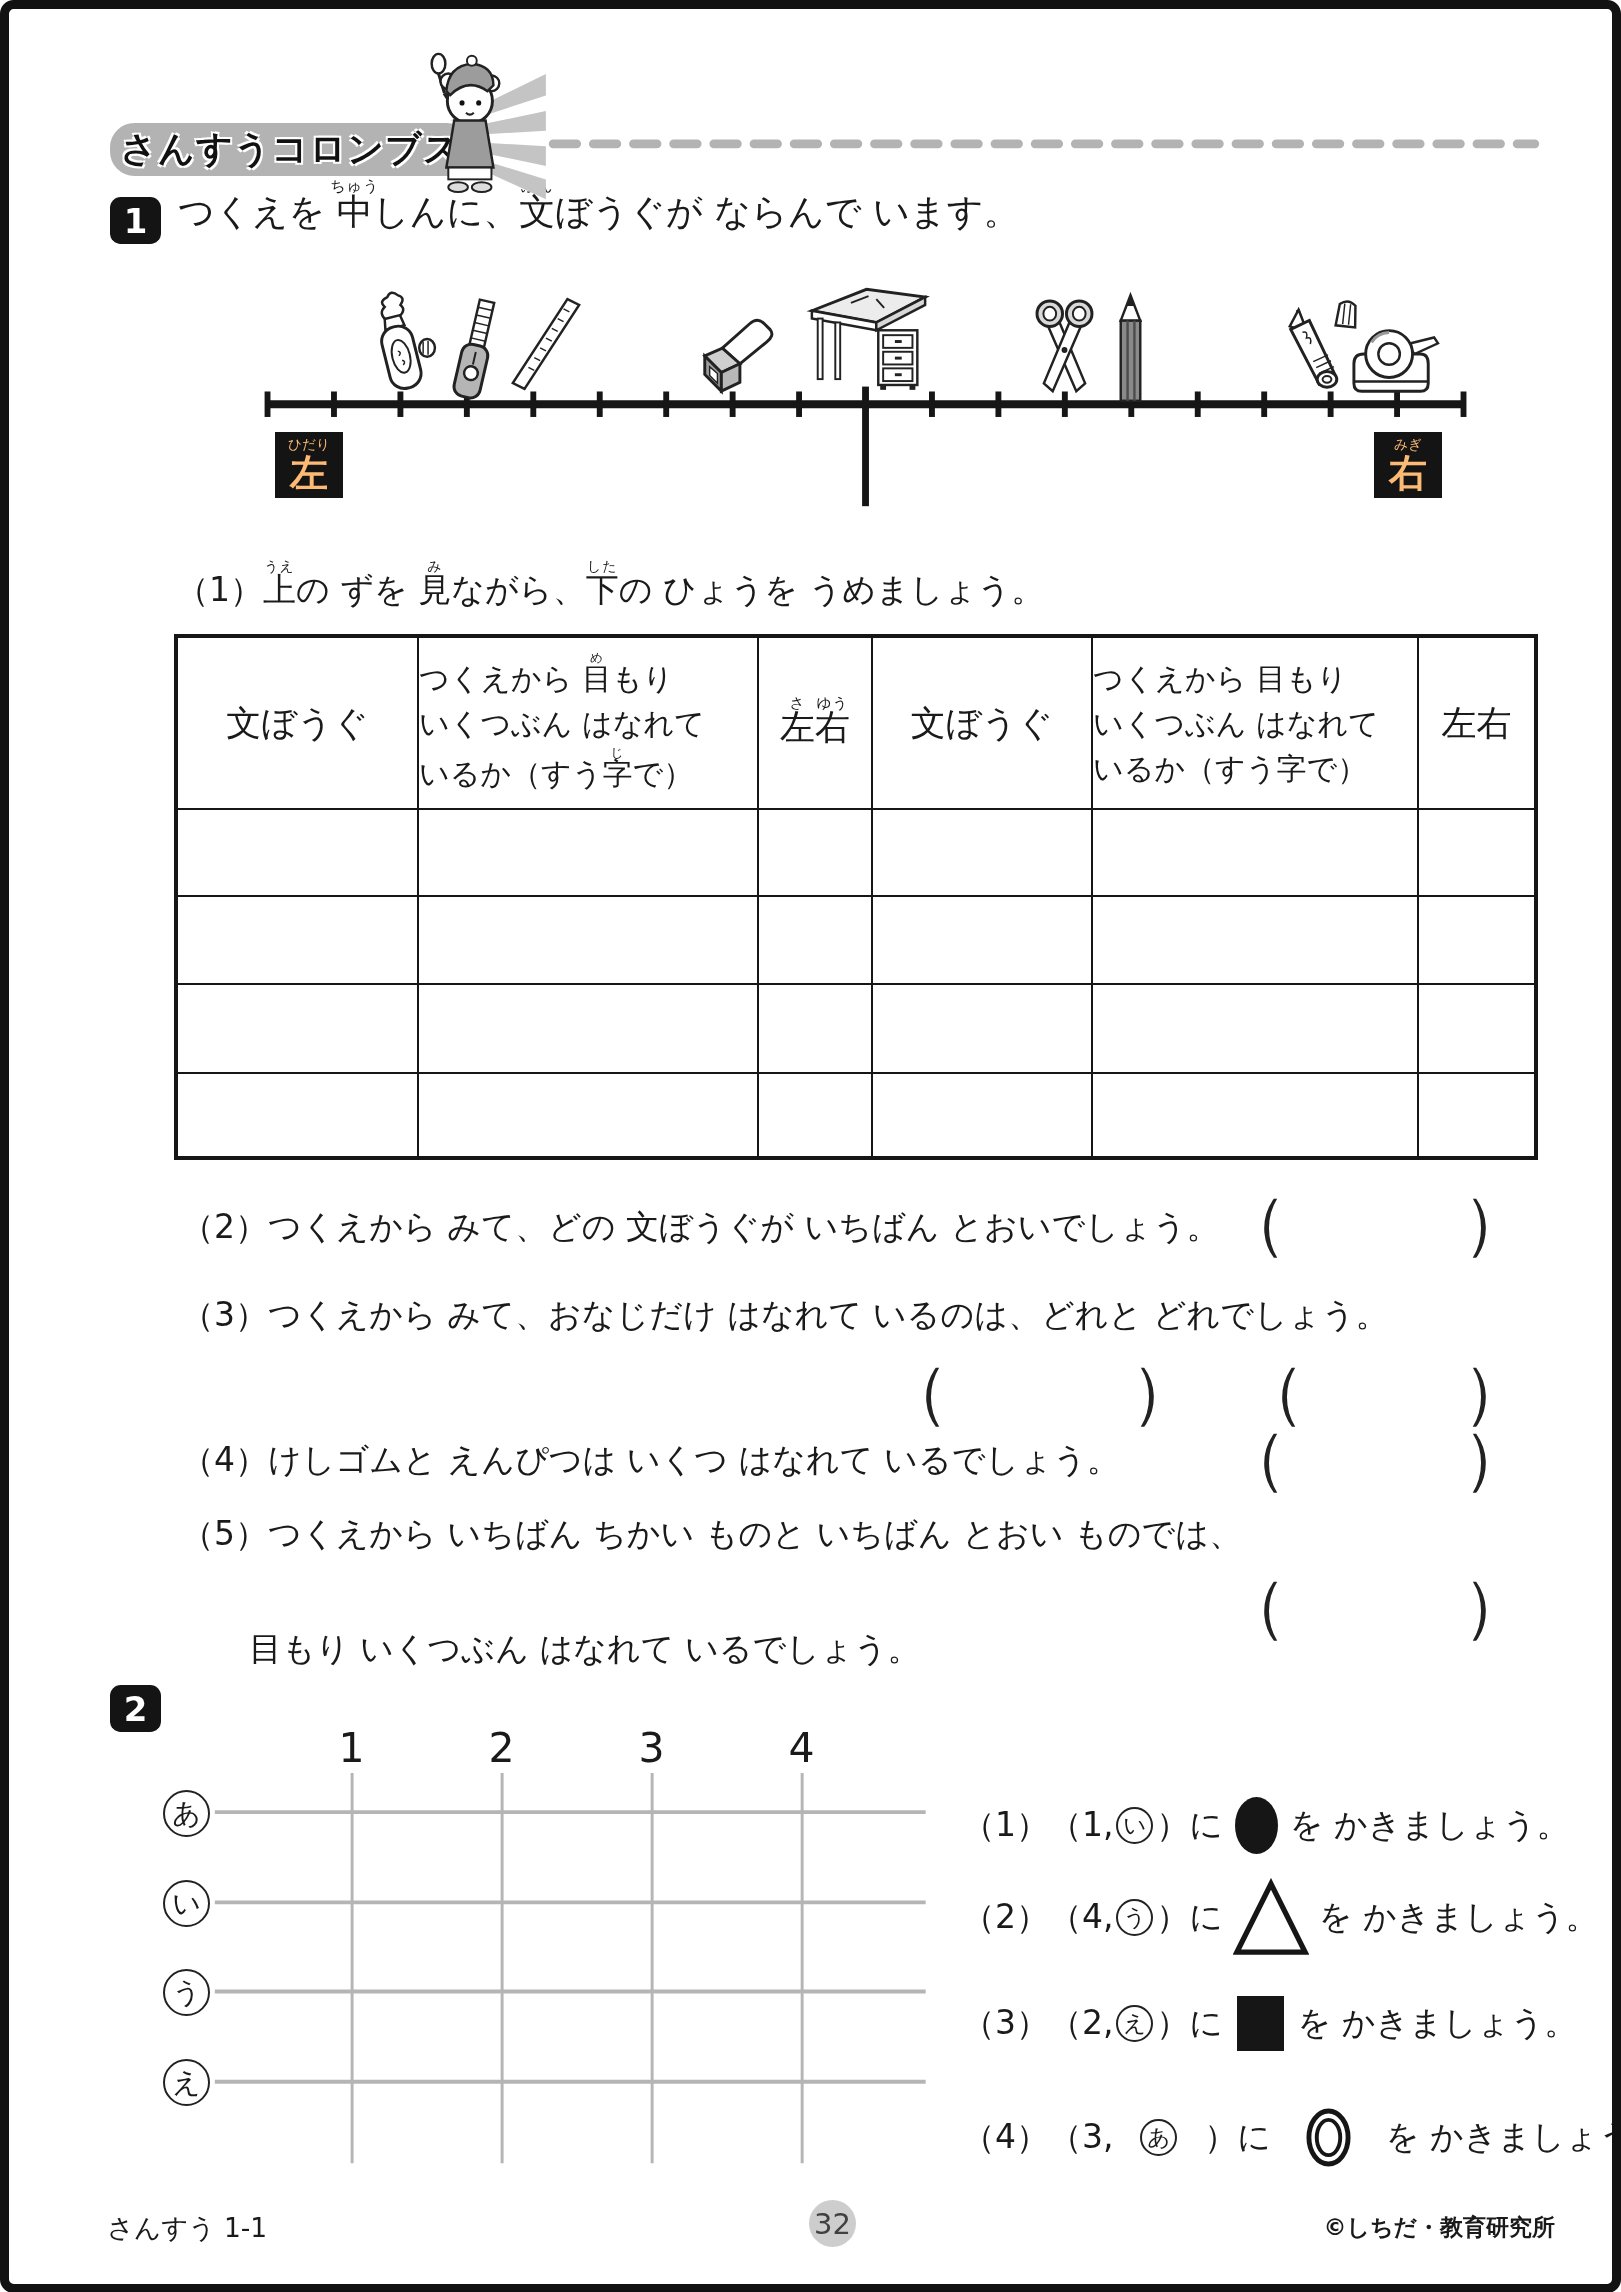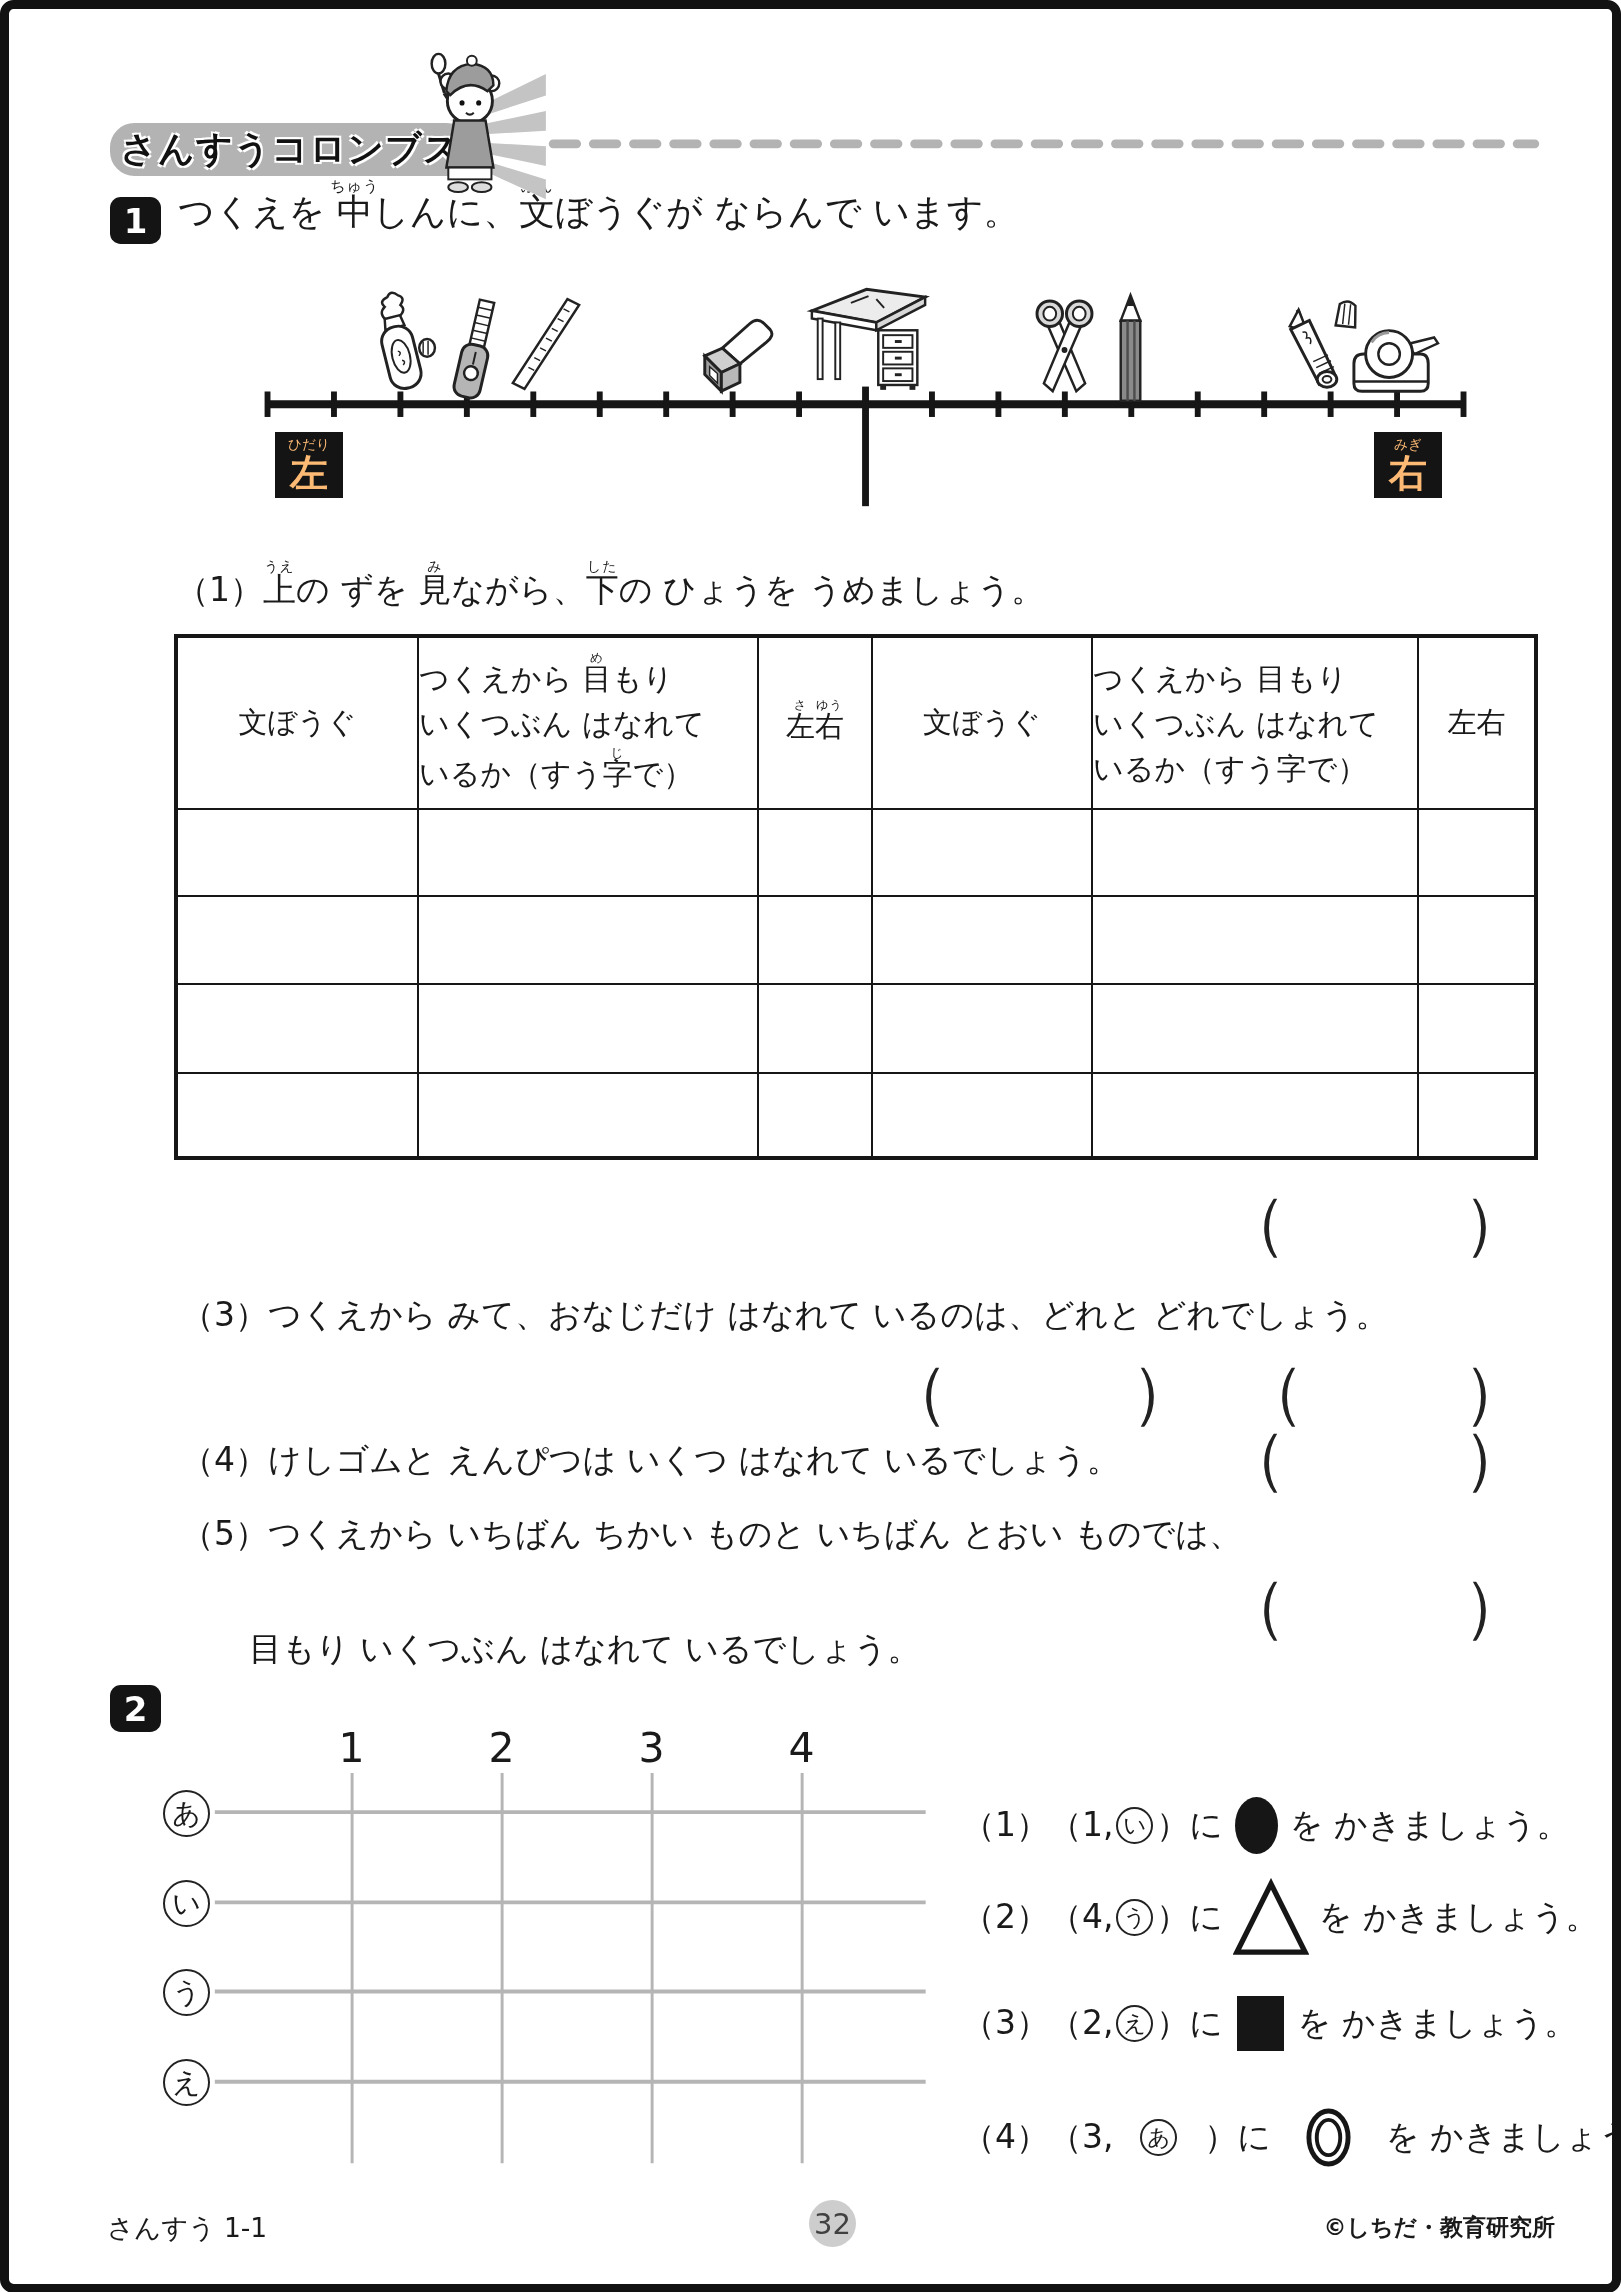--- a/index.html
+++ b/index.html
@@ -36,21 +36,21 @@
     align-items:center;justify-content:center;line-height:1;
   }
   .dirbox .fg{font-size:13.7px;margin-bottom:2.9px;}
   .dirbox .kj{font-size:38px;font-weight:600;}
   
   table.anstable{border-collapse:collapse;table-layout:fixed;background:#fff;}
   table.anstable,
   table.anstable td,table.anstable th{border:2.9px solid #161616;}
   table.anstable{border-width:4.9px;}
   table.anstable th{font-weight:normal;vertical-align:middle;padding:0;}
-  .hc{text-align:center;font-size:29px;}
+  .hc{text-align:center;font-size:35px;}
   .hm{text-align:left;font-size:30px;line-height:1.5;padding-left:11.8px;}
   table.anstable tr.hdr{height:173px;}
   table.anstable tr.r1{height:87px;}
   table.anstable tr.r2{height:88px;}
   table.anstable tr.r3{height:89px;}
   table.anstable tr.r4{height:85px;}
   
   .ans{display:flex;justify-content:space-between;font-size:65px;font-weight:300;color:#222;
        line-height:1.3;transform:scaleY(1.06);}
   
@@ -317,20 +317,21 @@
       <td></td>
           <td></td>
       <td></td>
           <td></td>
       <td></td>
           <td></td>
     </tr>
   </tbody>
     </table>
 
+  <div class="abs qline" style="left:172px;top:1198px;">（2）つくえから みて、どの 文ぼうぐが いちばん とおいでしょう。</div>
   <div class="abs ans" style="left:1213px;top:1172px;width:306px;">
     <span>（</span>
     <span>）</span>
   </div>
 
   <div class="abs qline" style="left:172px;top:1286px;">（3）つくえから みて、おなじだけ はなれて いるのは、どれと どれでしょう。</div>
   <div class="abs ans" style="left:875px;top:1341px;width:312px;">
     <span>（</span>
     <span>）</span>
   </div>

